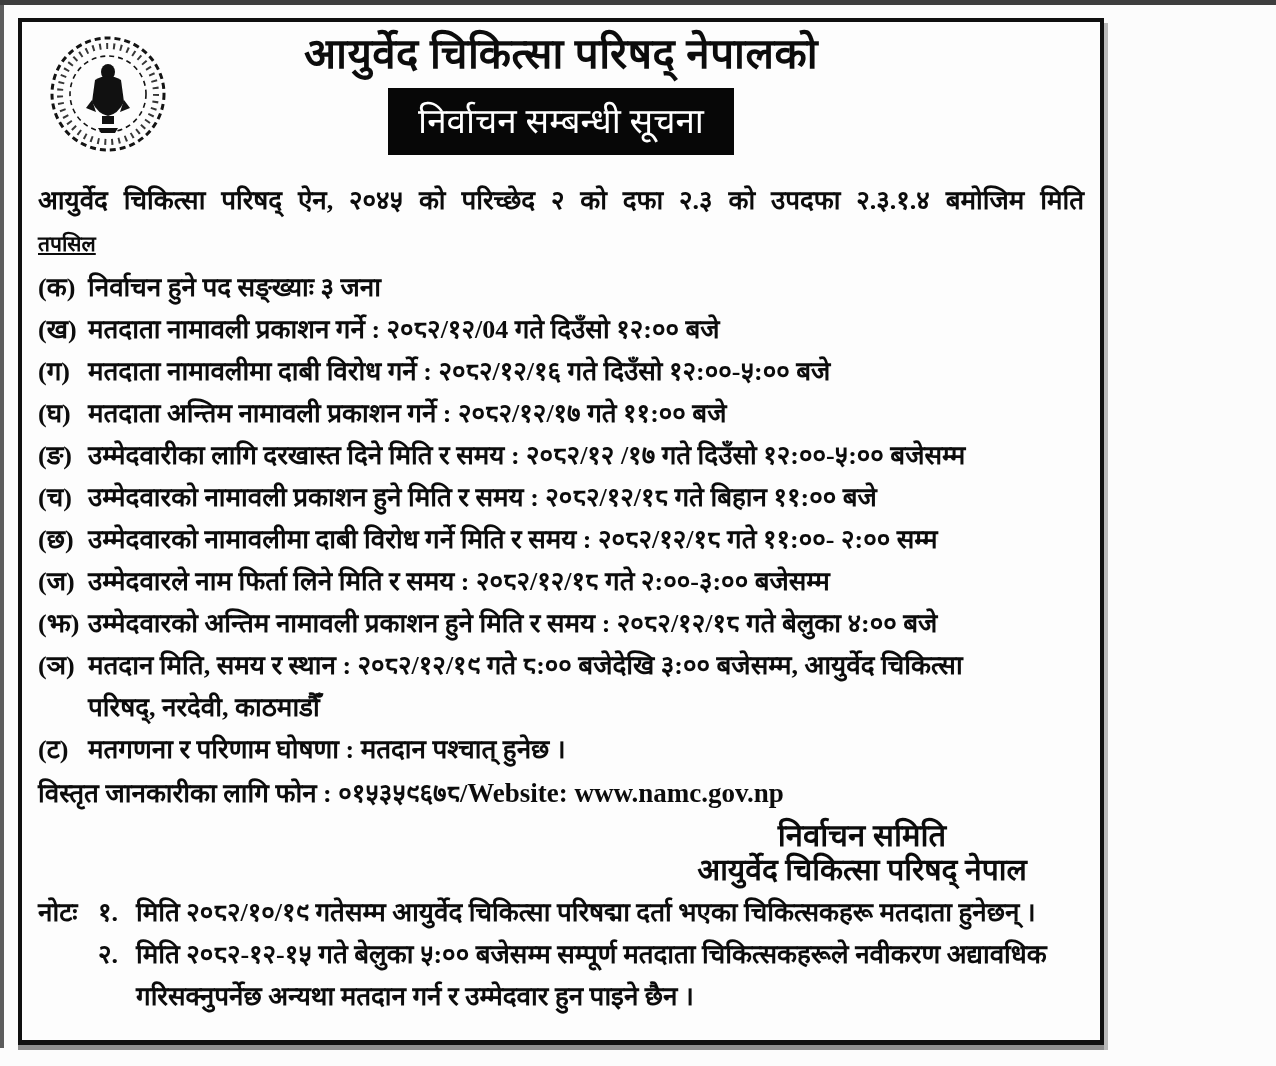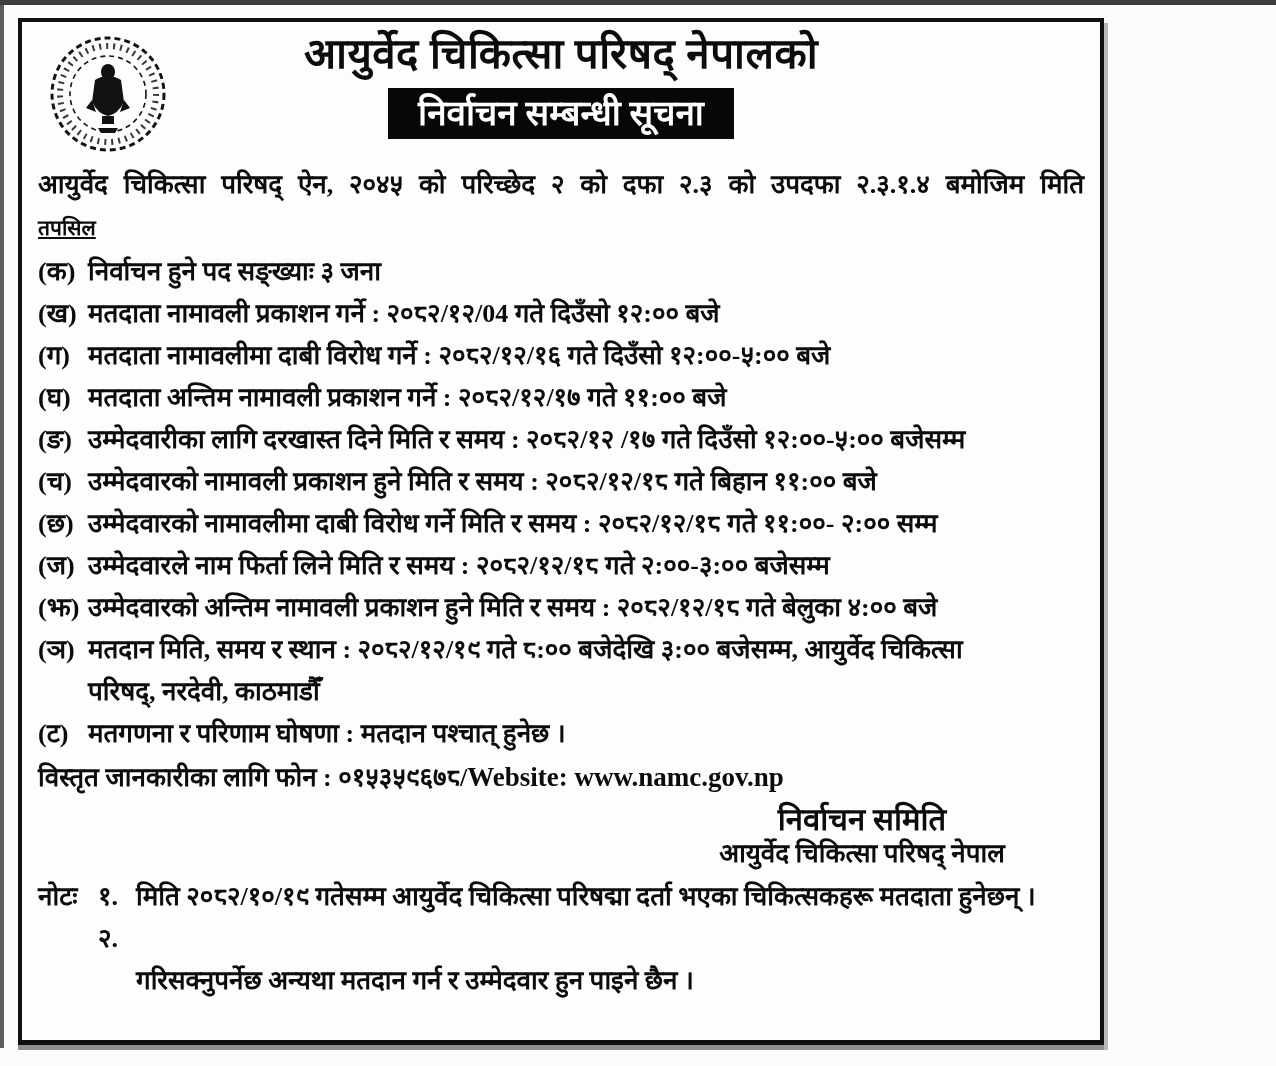--- a/index.html
+++ b/index.html
@@ -36,22 +36,22 @@
   }
   .header { text-align: center; padding-top: 6px; }
   .page-title {
     font-size: 42px; font-weight: 700; line-height: 52px;
     letter-spacing: 0.5px;
   }
   .banner {
     display: inline-block;
     margin-top: 8px;
     background: #070707; color: #ffffff;
-    font-size: 35px; font-weight: 700; line-height: 43px;
-    padding: 4px 30px;
+    font-size: 35px; font-weight: 400; line-height: 43px;
+    padding: 12px 30px;
   }
 
   
   .textblock { margin: 0 16px 0 16px; font-weight: 700; font-size: 26px; }
   .intro { margin-top: 9px; }
   .intro-line { line-height: 44px; }
   .intro-line.justify { text-align: justify; text-align-last: justify; margin-top: 24px; }
   .tapasil { line-height: 42px; font-size: 21px; text-decoration: underline; }
 
   .schedule { margin-top: 2px; }
@@ -60,21 +60,21 @@
   .sched-text  { flex: 1 1 auto; line-height: 42px; }
 
   .contact-line { line-height: 42px; margin-top: 1px; }
   .latin { font-family: "Liberation Serif", serif; font-size: 27px; }
 
   .signature {
     width: 400px; margin: 2px 38px 0 auto;
     text-align: center; font-weight: 700;
   }
   .sig-committee { font-size: 31px; line-height: 37px; }
-  .sig-org { font-size: 26px; line-height: 31px; }
+  .sig-org { font-size: 30px; line-height: 31px; }
 
   .notes { margin-top: 7px; }
   .note-row { display: flex; align-items: flex-start; }
   .note-label { flex: 0 0 60px; line-height: 42px; }
   .note-number { flex: 0 0 38px; line-height: 42px; }
   .note-text { flex: 1 1 auto; line-height: 42px; }
 </style>
 </head>
 <body>
 
@@ -168,20 +168,20 @@
     <div class="textblock notes">
       <div class="note-row">
         <span class="note-label">नोटः</span>
         <span class="note-number">१.</span>
         <span class="note-text">मिति २०८२/१०/१९ गतेसम्म आयुर्वेद चिकित्सा परिषद्मा दर्ता भएका चिकित्सकहरू मतदाता हुनेछन् ।</span>
       </div>
       <div class="note-row">
         <span class="note-label"></span>
         <span class="note-number">२.</span>
         <span class="note-text">
-          <br>
+          <span>मिति २०८२-१२-१५ गते बेलुका ५:०० बजेसम्म सम्पूर्ण मतदाता चिकित्सकहरूले नवीकरण अद्यावधिक</span><br>
           <span>गरिसक्नुपर्नेछ अन्यथा मतदान गर्न र उम्मेदवार हुन पाइने छैन ।</span>
         </span>
       </div>
     </div>
 
   </div>
 </div>
 
 </body></html>

